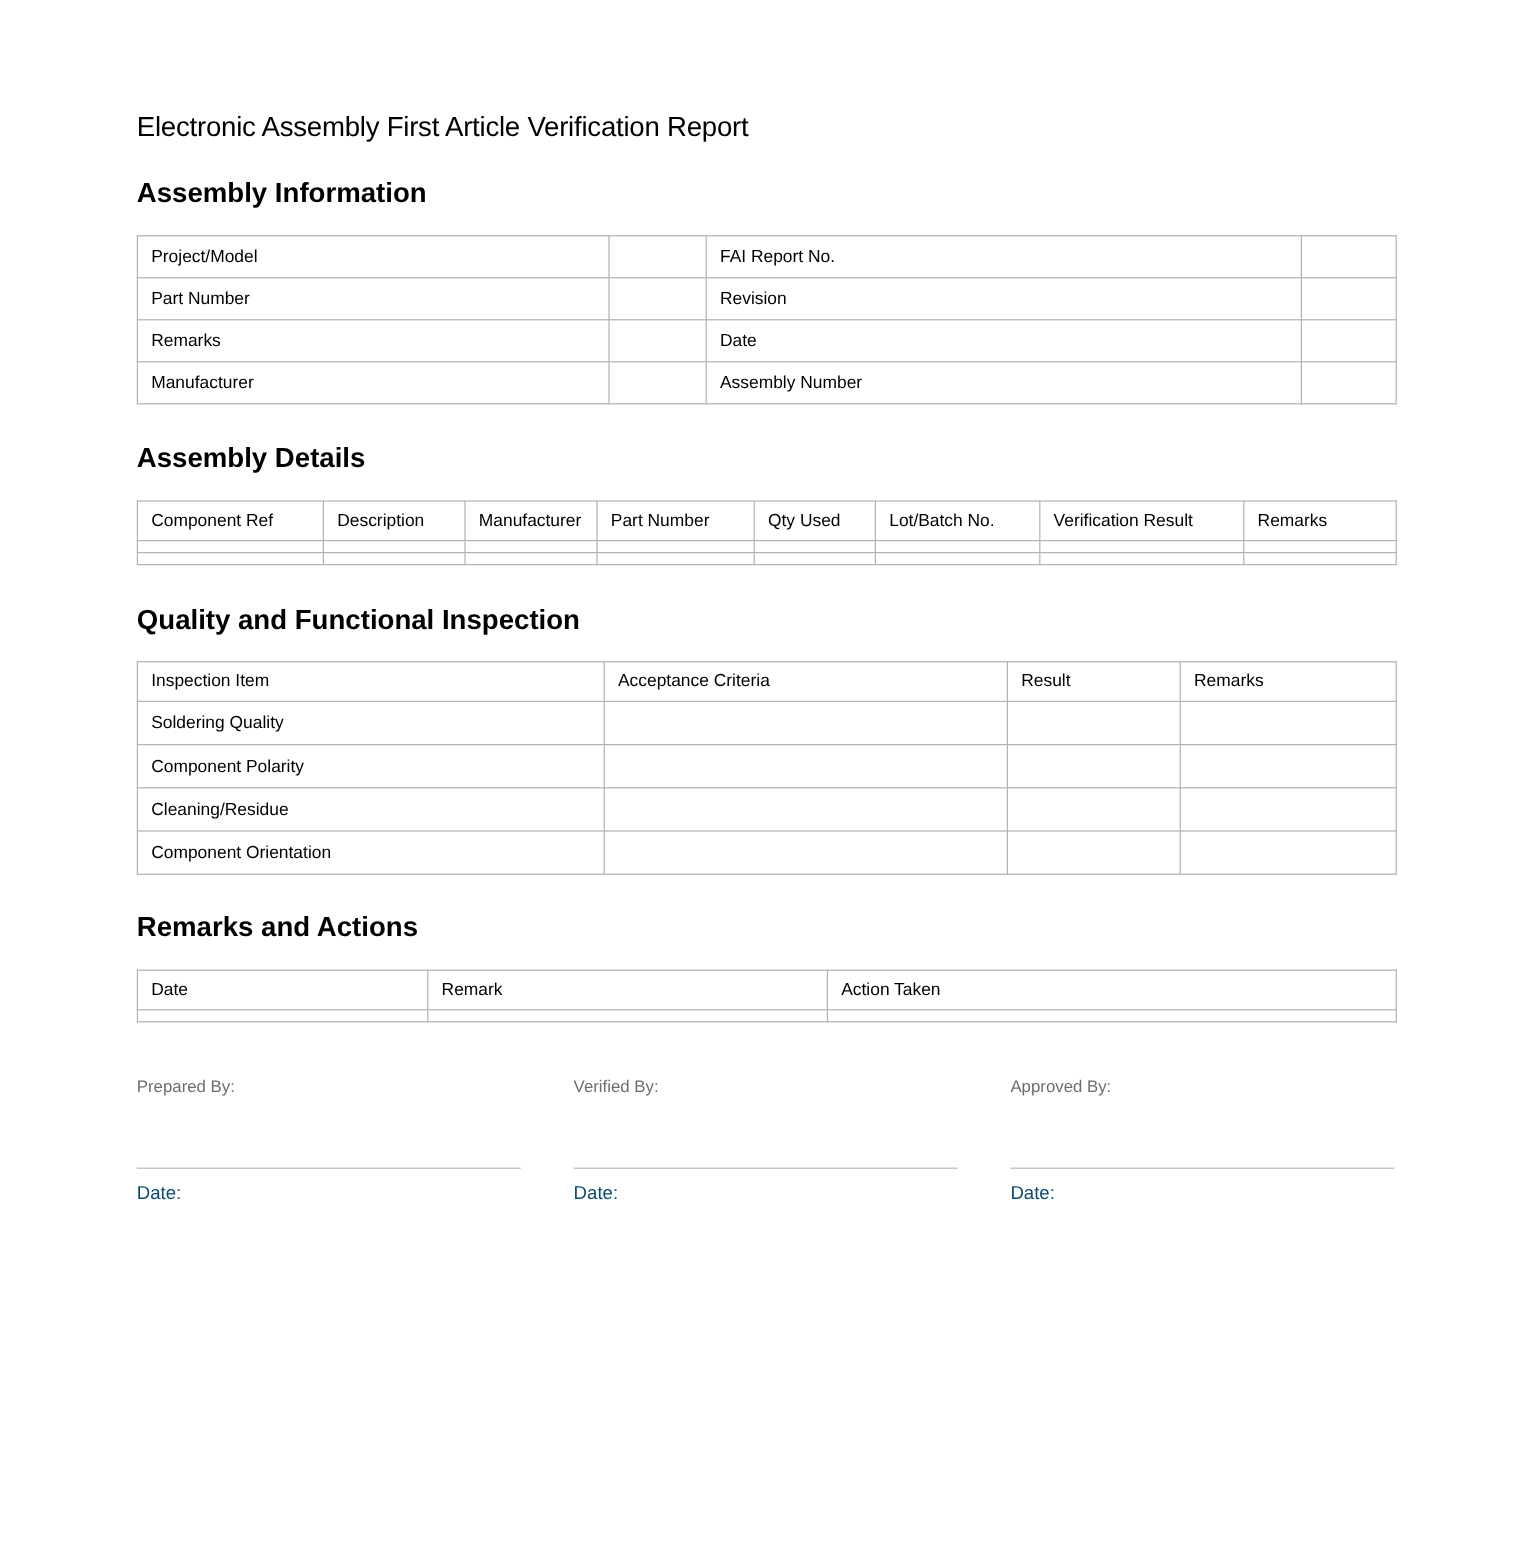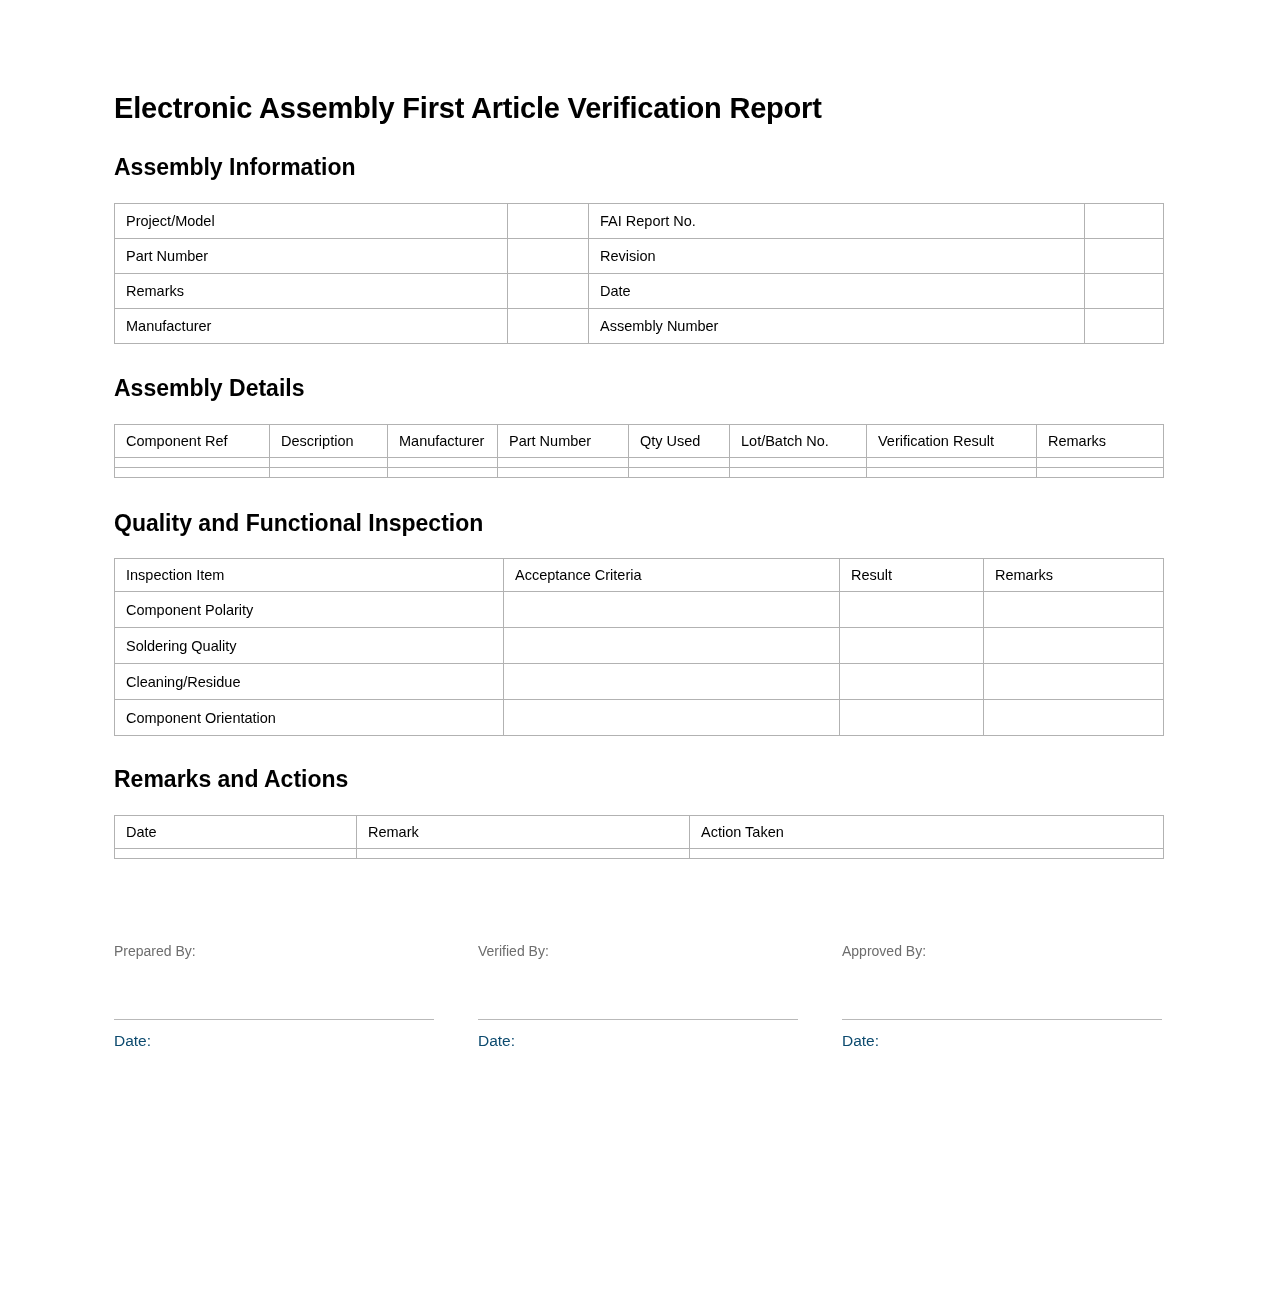--- a/index.html
+++ b/index.html
@@ -16,22 +16,22 @@
   }
   .page {
     position: relative;
     width: 1278px;
     height: 1300px;
     background: #ffffff;
     box-sizing: border-box;
     padding: 0 114px;
   }
   .doc-title {
-    font-size: 29px;
-    font-weight: bold;
+    font-size: 23px;
+    font-weight: normal;
     letter-spacing: -0.2px;
     color: #000;
     margin: 0;
     padding-top: 92px;
     line-height: 1.15;
   }
   .section-heading {
     font-size: 23px;
     font-weight: bold;
     color: #000;
@@ -107,21 +107,20 @@
   }
   .sig-block {
     width: 320px;
     margin-right: 44px;
   }
   .sig-block:last-child { margin-right: 0; }
   .sig-role {
     font-size: 14px;
     color: #6d6d6d;
     line-height: 1.2;
-    margin-top: 39px;
   }
   .sig-line {
     margin-top: 59px;
     border-bottom: 1px solid #b9b9b9;
     height: 0;
   }
   .sig-date {
     font-size: 15.5px;
     color: #0c4a6e;
     padding-top: 12px;
@@ -238,27 +237,27 @@
       <thead>
         <tr class="row-ins">
           <th>Inspection Item</th>
           <th>Acceptance Criteria</th>
           <th>Result</th>
           <th>Remarks</th>
         </tr>
       </thead>
       <tbody>
         <tr class="row-ins">
+          <td>Soldering Quality</td>
+          <td></td>
+          <td></td>
+          <td></td>
+        </tr>
+        <tr class="row-ins">
           <td>Component Polarity</td>
-          <td></td>
-          <td></td>
-          <td></td>
-        </tr>
-        <tr class="row-ins">
-          <td>Soldering Quality</td>
           <td></td>
           <td></td>
           <td></td>
         </tr>
         <tr class="row-ins">
           <td>Cleaning/Residue</td>
           <td></td>
           <td></td>
           <td></td>
         </tr>

